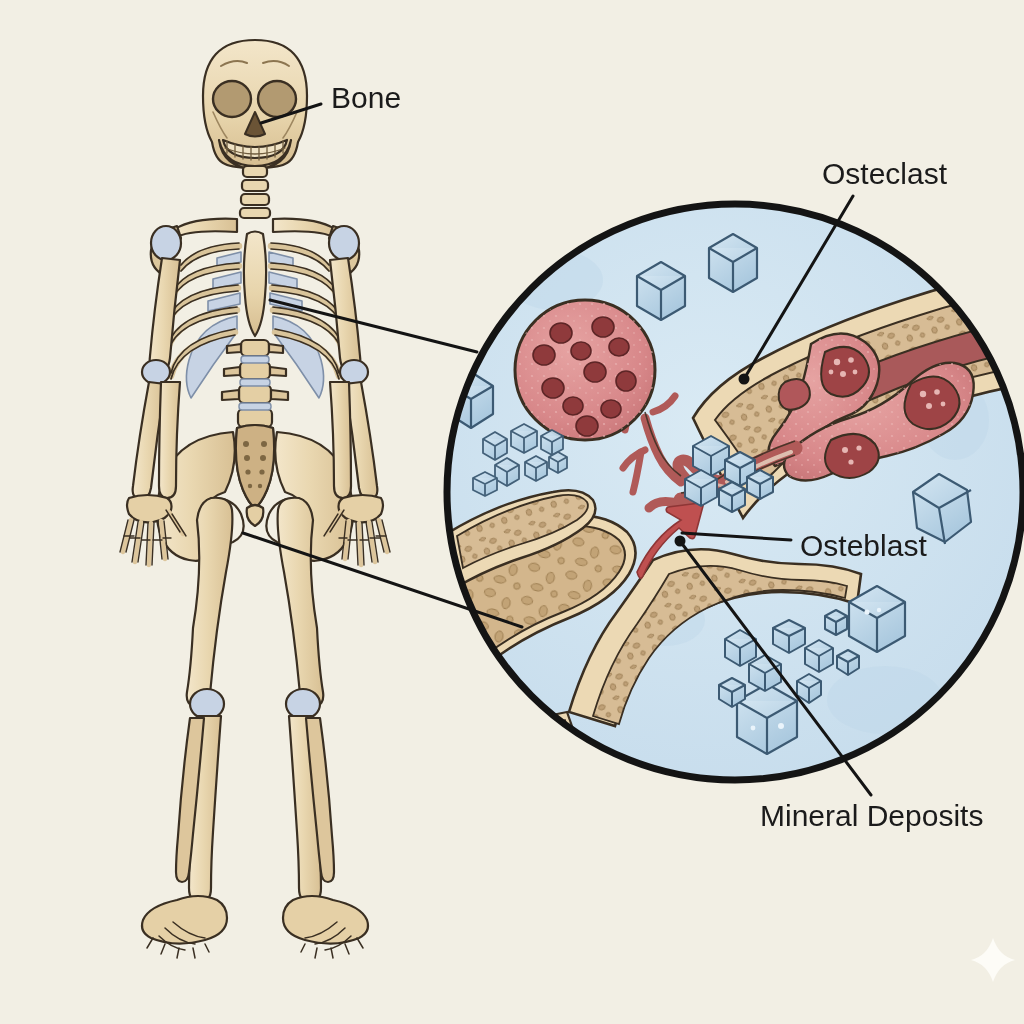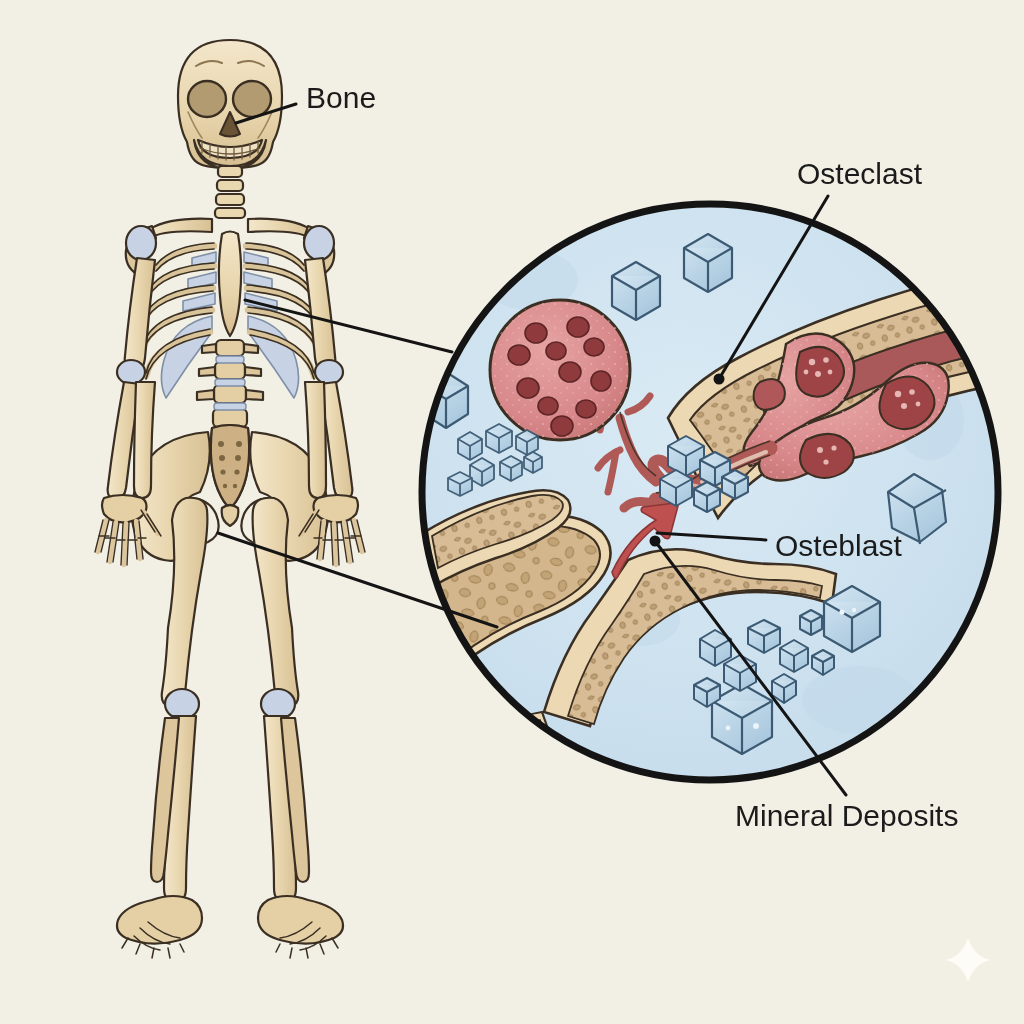--- a/index.html
+++ b/index.html
@@ -3,21 +3,21 @@
 <meta charset="utf-8">
 <title>Bone Remodeling Diagram</title>
 <style>
   html,body{margin:0;padding:0;}
   body{
     width:1024px;height:1024px;overflow:hidden;
     background:#f2efe4;
     font-family:"Liberation Sans", sans-serif;
     position:relative;
   }
-  #stage{position:absolute;inset:0;width:884px;height:1024px;}
+  #stage{position:absolute;inset:0;width:884px;height:1024px;margin-left:25px;}
   svg.figure{position:absolute;left:0;top:0;width:1024px;height:1024px;display:block;}
   .lbl{
     font-family:"Liberation Sans", sans-serif;
     fill:#1b1b1b;
     font-size:30px;
     dominant-baseline:middle;
   }
 </style>
 </head>
 <body>

